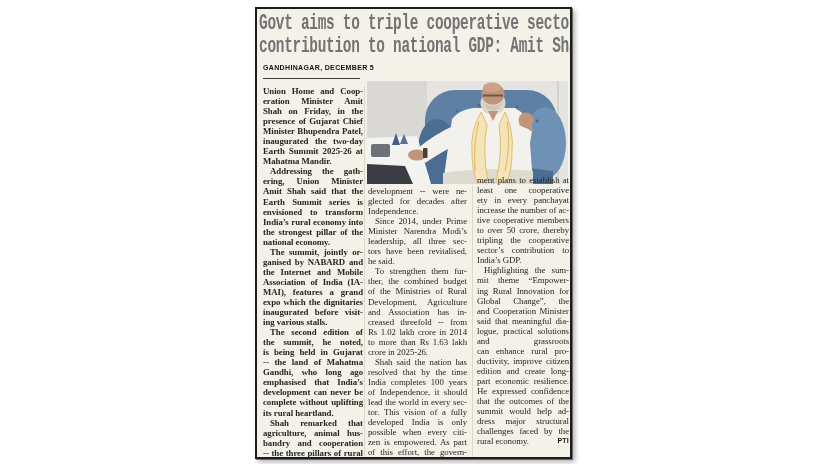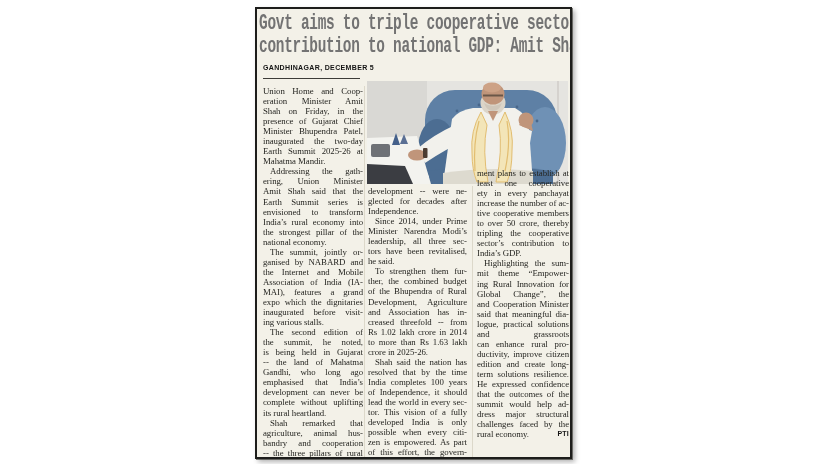--- a/index.html
+++ b/index.html
@@ -32,23 +32,23 @@
   .dateline-rule{
     position:absolute;left:6px;top:69px;width:97px;height:0;
     border-bottom:1.6px solid #3c3c38;
   }
   .photo{
     position:absolute;left:110px;top:72px;width:201px;height:103px;
     overflow:hidden;background:var(--wall,#e5e4e0);
   }
   .photo svg{display:block;}
   .col{position:absolute;color:#262622;}
-  .col1{left:6px;top:77px;width:100px;height:373px;}
+  .col1{left:6px;top:77px;width:100px;height:373px;font-weight:bold;}
   .col2{left:111px;top:177px;width:99px;height:272px;}
-  .col3{left:220px;top:159px;width:92px;height:272px;}
+  .col3{left:220px;top:166px;width:92px;height:272px;}
   .bline{
     font-size:8.8px;line-height:10.05px;height:10.05px;
     letter-spacing:-0.05px;overflow:hidden;
     text-align:justify;text-align-last:justify;
   }
   .bline.end{text-align-last:left;}
   .bline.indent{text-indent:7px;}
   .creditline{
     display:flex;justify-content:space-between;align-items:flex-end;
     text-align:left;text-align-last:left;
@@ -165,21 +165,21 @@
       <div class="bline">development -- were ne-</div>
       <div class="bline">glected for decades after</div>
       <div class="bline end">Independence.</div>
       <div class="bline indent">Since 2014, under Prime</div>
       <div class="bline">Minister Narendra Modi’s</div>
       <div class="bline">leadership, all three sec-</div>
       <div class="bline">tors have been revitalised,</div>
       <div class="bline end">he said.</div>
       <div class="bline indent">To strengthen them fur-</div>
       <div class="bline">ther, the combined budget</div>
-      <div class="bline">of the Bhupendra of Rural</div>
+      <div class="bline">of the Ministries of Rural</div>
       <div class="bline">Development, Agriculture</div>
       <div class="bline">and Association has in-</div>
       <div class="bline">creased threefold -- from</div>
       <div class="bline">Rs 1.02 lakh crore in 2014</div>
       <div class="bline">to more than Rs 1.63 lakh</div>
       <div class="bline end">crore in 2025-26.</div>
       <div class="bline indent">Shah said the nation has</div>
       <div class="bline">resolved that by the time</div>
       <div class="bline">India completes 100 years</div>
       <div class="bline">of Independence, it should</div>
@@ -204,21 +204,21 @@
       <div class="bline">mit theme “Empower-</div>
       <div class="bline">ing Rural Innovation for</div>
       <div class="bline">Global Change”, the Home</div>
       <div class="bline">and Cooperation Minister</div>
       <div class="bline">said that meaningful dia-</div>
       <div class="bline">logue, practical solutions</div>
       <div class="bline">and grassroots innovations</div>
       <div class="bline">can enhance rural pro-</div>
       <div class="bline">ductivity, improve citizen</div>
       <div class="bline">edition and create long-</div>
-      <div class="bline">term solutions resilience.</div>
+      <div class="bline">part economic resilience.</div>
       <div class="bline">He expressed confidence</div>
       <div class="bline">that the outcomes of the</div>
       <div class="bline">summit would help ad-</div>
       <div class="bline">dress major structural</div>
       <div class="bline">challenges faced by the</div>
       <div class="bline creditline">
         <span>rural economy.</span>
         <span class="credit">PTI</span>
       </div>
     </div>

